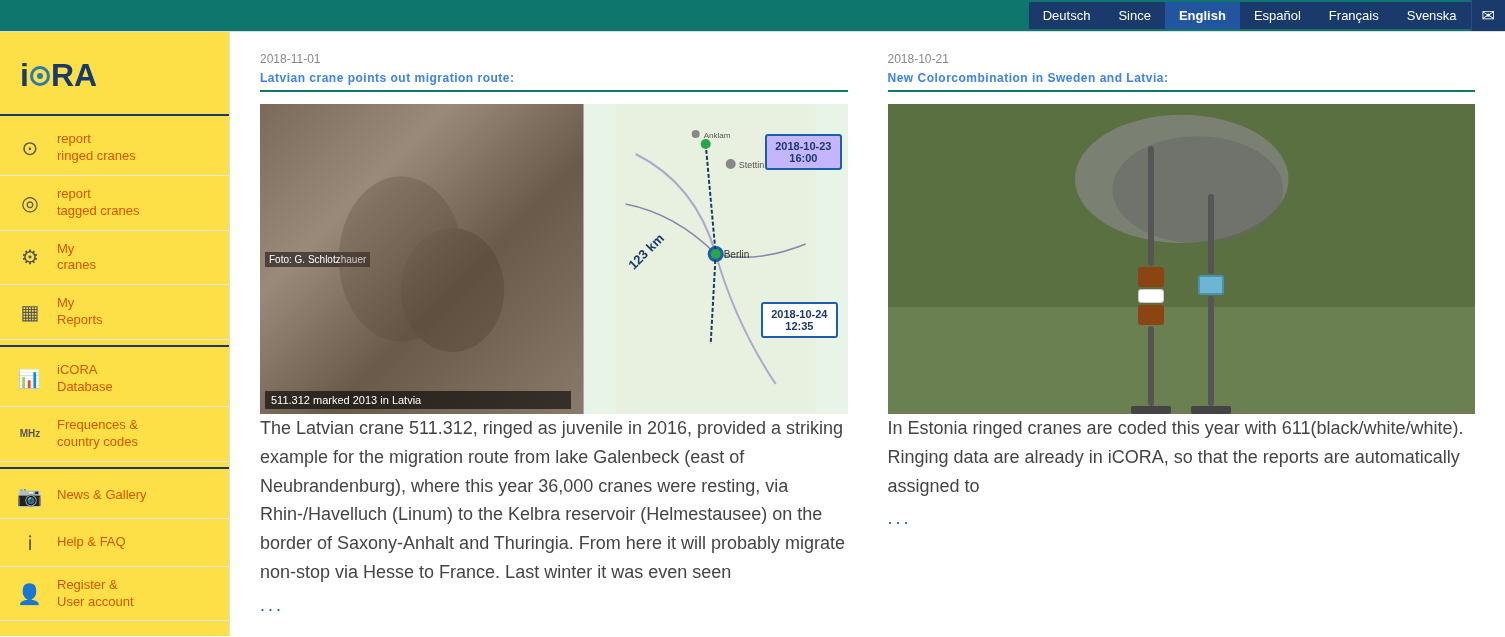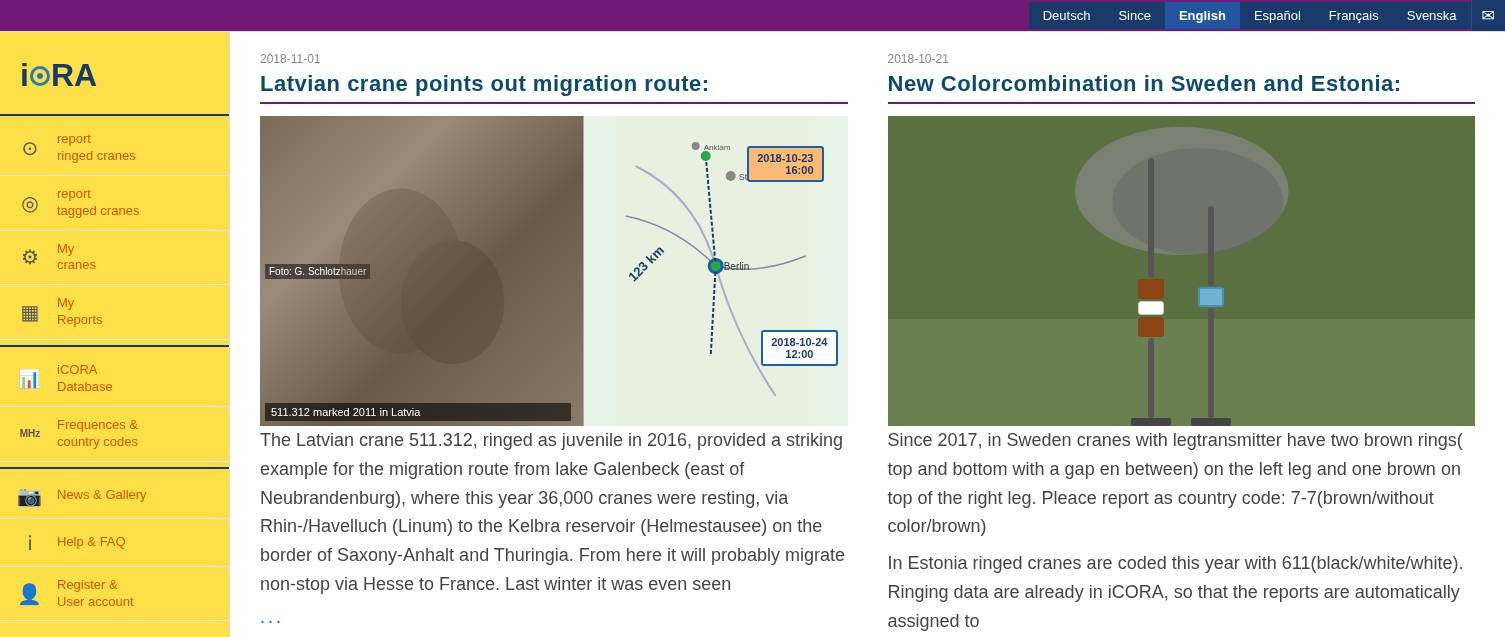--- a/index.html
+++ b/index.html
@@ -3,21 +3,21 @@
   <meta charset="utf-8">
   <style>
     * { box-sizing: border-box; margin: 0; padding: 0; }
     body { font-family: Arial, sans-serif; font-size: 14px; color: #333; background: #fff; }
 
     
     .top-bar {
       display: flex;
       justify-content: flex-end;
       align-items: center;
-      background: #701a75;
+      background: #0f766e;
       border-bottom: 1px solid #ddd;
       padding: 0;
     }
     .lang-bar {
       display: flex;
       background: #1a3a6b;
     }
     .lang-bar a {
       color: #fff;
       text-decoration: none;
@@ -120,24 +120,24 @@
       grid-template-columns: 1fr 1fr;
       gap: 40px;
     }
 
     .article-date {
       color: #888;
       font-size: 12px;
       margin-bottom: 5px;
     }
     .article-title {
-      color: #0c4a6e;
-      font-size: 22px;
+      color: #3b82f6;
+      font-size: 12px;
       font-weight: bold;
-      border-bottom: 2px solid #701a75;
+      border-bottom: 2px solid #0f766e;
       padding-bottom: 5px;
       margin-bottom: 12px;
       letter-spacing: 0.5px;
     }
 
     
     .map-composite {
       width: 100%;
       height: 310px;
       position: relative;
@@ -300,21 +300,21 @@
           <div class="map-photo">
 
             <svg width="100%" height="100%" style="position:absolute;top:0;left:0;opacity:0.3;" viewBox="0 0 200 300">
               <ellipse cx="80" cy="150" rx="60" ry="80" fill="#5a4a3a"></ellipse>
               <ellipse cx="130" cy="180" rx="50" ry="60" fill="#4a3a2a"></ellipse>
             </svg>
             <span class="map-photo-caption">Foto: G. Schlotzhauer</span>
           </div>
 
           <div class="map-info-bottom" style="left:5px;bottom:5px;width:52%;">
-            <span>511.312 marked 2011 in Latvia</span>
+            <span>511.312 marked 2013 in Latvia</span>
           </div>
 
           <div class="map-area">
 
             <svg width="100%" height="100%" viewBox="0 0 200 310" style="position:absolute;">
 
               <rect width="200" height="310" fill="#e8f0e0"></rect>
               <path d="M20,50 Q80,80 100,150 Q120,220 160,280" stroke="#aac" fill="none" stroke-width="2"></path>
               <path d="M10,100 Q60,110 100,150" stroke="#88a" fill="none" stroke-width="1.5"></path>
               <path d="M100,150 Q140,160 190,140" stroke="#88a" fill="none" stroke-width="1.5"></path>
@@ -326,40 +326,40 @@
               <circle cx="80" cy="30" r="4" fill="#888"></circle>
               <text x="88" y="34" font-size="8" fill="#555">Anklam</text>
 
               <line x1="90" y1="40" x2="100" y2="150" stroke="#1a3a6b" stroke-width="2" stroke-dasharray="4,2"></line>
               <line x1="100" y1="150" x2="95" y2="240" stroke="#1a3a6b" stroke-width="2" stroke-dasharray="4,2"></line>
 
               <circle cx="90" cy="40" r="5" fill="#28a745"></circle>
               <circle cx="100" cy="150" r="5" fill="#28a745"></circle>
             </svg>
 
-            <div class="map-overlay-box" style="top:30px;right:24px;background:#fdba74;border-color:#1a5fa8;text-align:right;">
+            <div class="map-overlay-box" style="top:30px;right:6px;background:#c4b5fd;border-color:#1a5fa8;">
               <span>2018-10-23</span><br>
               <span>16:00</span>
             </div>
-            <div class="map-overlay-box" style="bottom:60px;right:10px;background:#fff;border-color:#1a5fa8;">
+            <div class="map-overlay-box" style="bottom:76px;right:10px;background:#fff;border-color:#1a5fa8;">
               <span>2018-10-24</span><br>
-              <span>12:00</span>
+              <span>12:35</span>
             </div>
 
             <div style="position:absolute;top:45%;left:15%;font-size:13px;font-weight:bold;color:#1a3a6b;transform:rotate(-45deg);">123 km</div>
           </div>
         </div>
 
         <p class="article-text">The Latvian crane 511.312, ringed as juvenile in 2016, provided a striking example for the migration route from lake Galenbeck (east of Neubrandenburg), where this year 36,000 cranes were resting, via Rhin-/Havelluch (Linum) to the Kelbra reservoir (Helmestausee) on the border of Saxony-Anhalt and Thuringia. From here it will probably migrate non-stop via Hesse to France. Last winter it was even seen</p>
         <div class="article-more">...</div>
       </article>
 
       <article>
         <div class="article-date">2018-10-21</div>
-        <div class="article-title">New Colorcombination in Sweden and Estonia:</div>
+        <div class="article-title">New Colorcombination in Sweden and Latvia:</div>
 
         <div class="crane-leg-img">
 
           <svg style="position:absolute;top:0;left:0;width:100%;height:100%;" viewBox="0 0 550 310" preserveAspectRatio="xMidYMid slice">
             <rect width="550" height="310" fill="#5a7040"></rect>
 
             <rect y="200" width="550" height="110" fill="#6a8050"></rect>
 
             <ellipse cx="275" cy="80" rx="100" ry="60" fill="#888" opacity="0.7"></ellipse>
             <ellipse cx="290" cy="90" rx="80" ry="50" fill="#666" opacity="0.5"></ellipse>
@@ -378,20 +378,19 @@
 
             <div style="display:flex;flex-direction:column;align-items:center;width:30px;">
               <div style="width:6px;height:80px;background:#555;border-radius:3px;margin-bottom:0;"></div>
               <div style="width:26px;height:20px;border-radius:3px;background:#6eb5d4;margin:1px 0;border:2px solid #4a90b0;"></div>
               <div style="width:6px;height:110px;background:#555;border-radius:3px;"></div>
               <div style="width:40px;height:8px;background:#444;border-radius:2px;"></div>
             </div>
           </div>
         </div>
 
-        <p class="article-text">Since 2017, in Sweden cranes with legtransmitter have two brown rings( top and bottom with a gap en between) on the left leg and one brown on top of the right leg. Pleace report as country code: 7-7(brown/without color/brown)</p>
         <p class="article-text">In Estonia ringed cranes are coded this year with 611(black/white/white). Ringing data are already in iCORA, so that the reports are automatically assigned to</p>
         <div class="article-more">...</div>
       </article>
 
     </div>
   </main>
 </div>
 
 </body></html>

